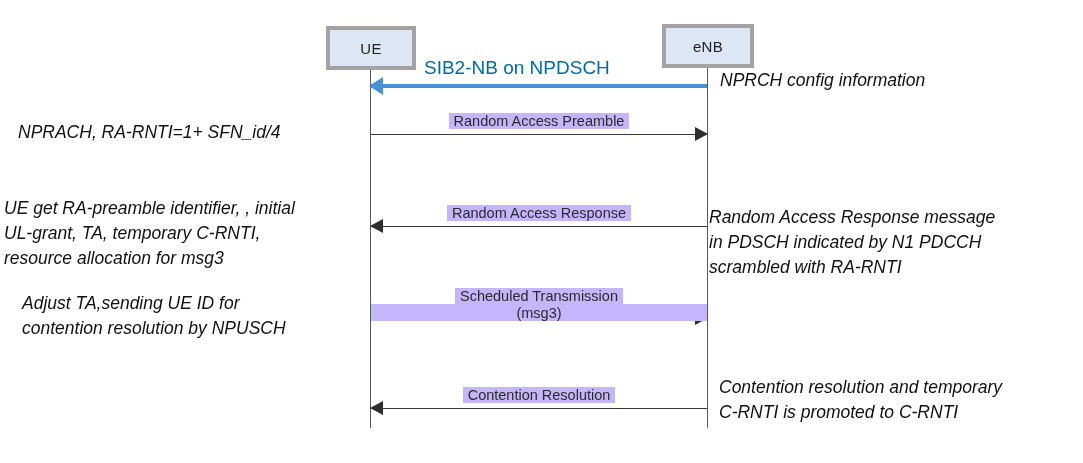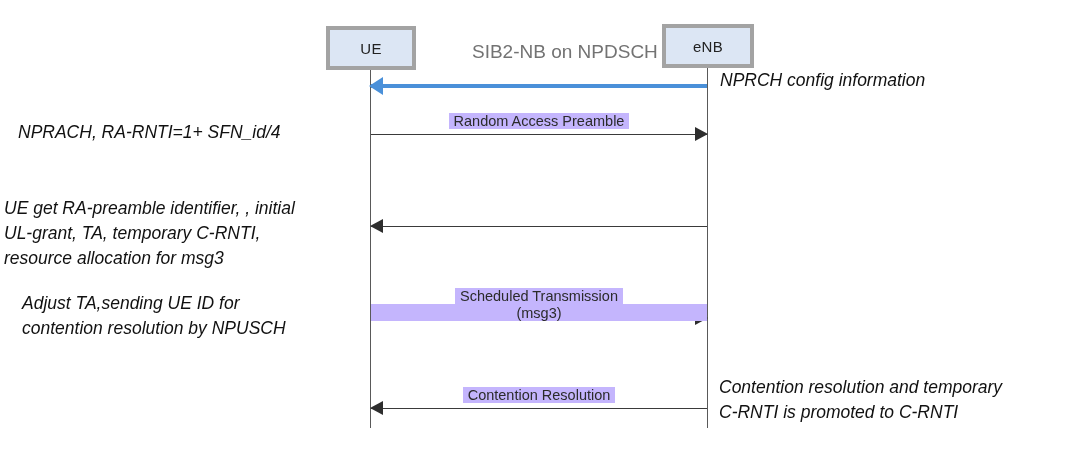--- a/index.html
+++ b/index.html
@@ -63,22 +63,22 @@
   
   #msg-sib2{left:371px;top:75px;width:336px;height:22px;}
   #msg-sib2 .line{border-top:4px solid #4a90d9;top:9px;}
   #msg-sib2 .head{
     left:-2px;top:2px;
     border-top:9px solid transparent;
     border-bottom:9px solid transparent;
     border-right:14px solid #4a90d9;
   }
   #label-sib2{
-    position:absolute;left:424px;top:41px;
-    font-size:19px;color:#737373;white-space:nowrap;margin-left:48px;
+    position:absolute;left:424px;top:57px;
+    font-size:19px;color:#0369a1;white-space:nowrap;
   }
 
   #msg-preamble{left:371px;top:123px;width:336px;}
   #msg-rar{left:371px;top:215px;width:336px;}
   #msg-msg3{left:371px;top:307px;width:336px;}
   #msg-msg3 .label{top:-18px;}
   #msg-contention{left:371px;top:397px;width:336px;}
 
   
   .note{
@@ -145,20 +145,23 @@
     <div class="line"></div>
     <div class="head"></div>
     <div class="label">
       <span>Random Access Preamble</span>
     </div>
   </div>
 
   <div class="msg to-left" id="msg-rar">
     <div class="line"></div>
     <div class="head"></div>
+    <div class="label">
+      <span>Random Access Response</span>
+    </div>
   </div>
 
   <div class="msg to-right" id="msg-msg3">
     <div class="line"></div>
     <div class="head"></div>
     <div class="label">
       <span>Scheduled Transmission</span>
       <span class="l2">(msg3)</span>
     </div>
   </div>
@@ -172,17 +175,20 @@
   </div>
 
   <div class="note" id="note-nprach">NPRACH, RA-RNTI=1+ SFN_id/4</div>
   <div class="note" id="note-ueget">UE get RA-preamble identifier, , initial
 UL-grant, TA, temporary C-RNTI,
 resource allocation for msg3</div>
   <div class="note" id="note-nprch-cfg">NPRCH config information</div>
 
   <div class="note" id="note-adjust">Adjust TA,sending UE ID for
 contention resolution by NPUSCH</div>
+  <div class="note" id="note-rar">Random Access Response message
+ in PDSCH  indicated by N1 PDCCH
+scrambled with RA-RNTI</div>
   <div class="note" id="note-cr">Contention resolution and temporary
 C-RNTI is promoted to C-RNTI</div>
 
 
 </div>
 
 </body></html>

